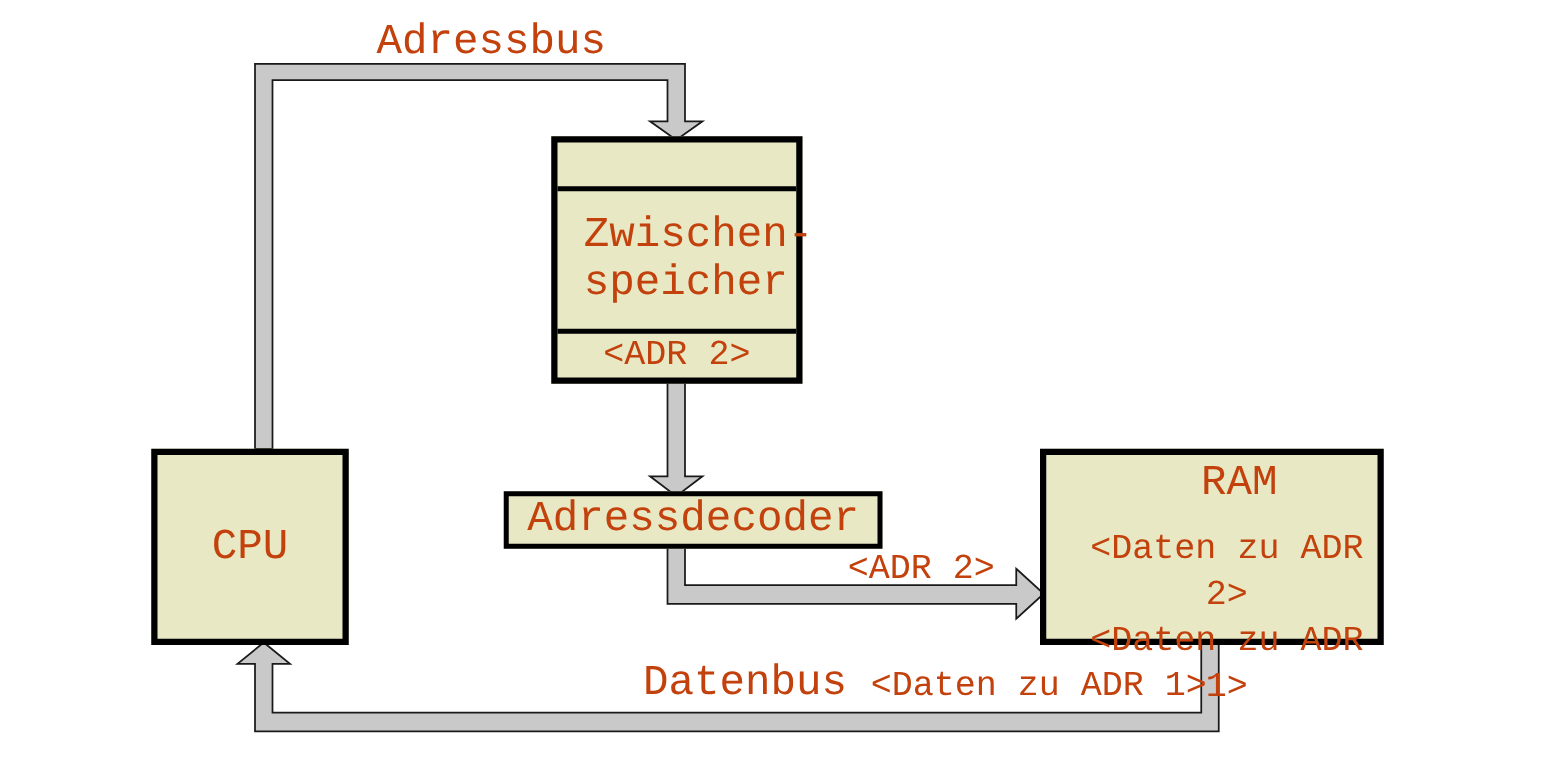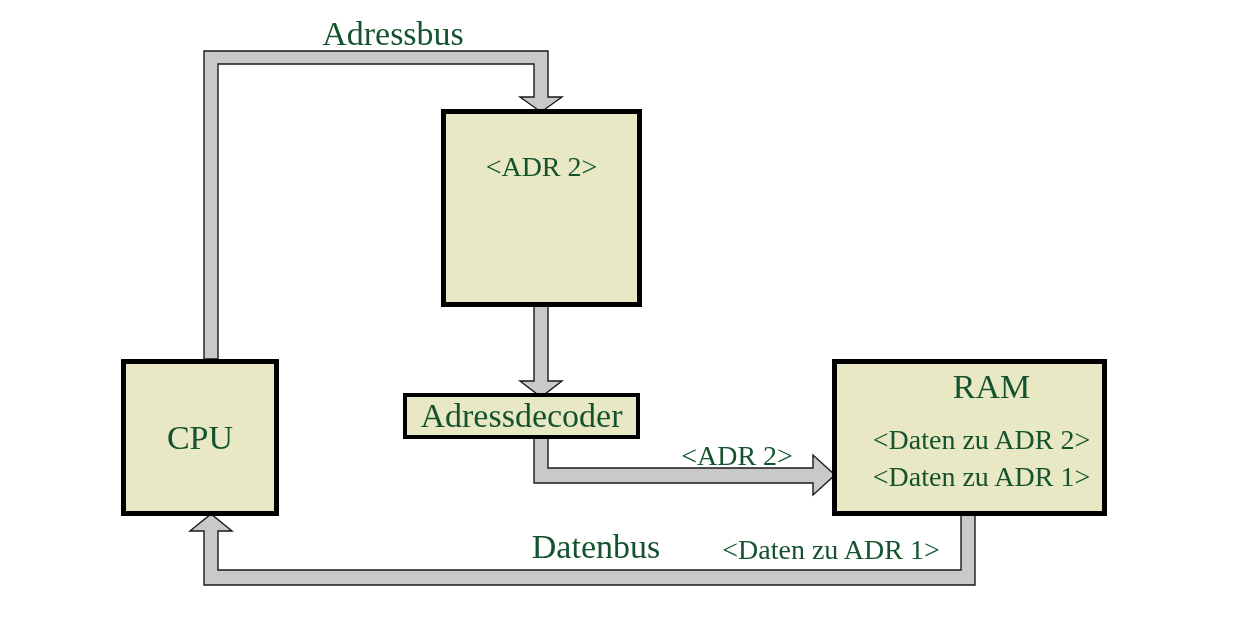--- a/index.html
+++ b/index.html
@@ -2,22 +2,22 @@
 <html><head>
 <meta charset="utf-8">
 <style>
   html, body {
     margin: 0; padding: 0; background: #ffffff;
   }
   #diagram-canvas {
     position: relative;
     width: 1234px; height: 617px;
     background: #ffffff;
-    font-family: Liberation Serif, serif;
-    color: #14532d;
+    font-family: Liberation Mono, monospace;
+    color: #c2410c;
     overflow: hidden;
   }
   
   #bus-layer { position: absolute; left: 0; top: 0; }
   #bus-layer polygon { stroke: #1a1a1a; stroke-width: 1.4; stroke-linejoin: miter; }
 
   
   .box {
     position: absolute;
     background: #e8e8c4;
@@ -40,21 +40,21 @@
     padding: 17px 0 0 21px;
     font-size: 34px; line-height: 38px;
   }
   .buffer-name-section span { display: block; }
   .buffer-register-section {
     height: 35px;
     display: flex; align-items: center; justify-content: center;
     font-size: 28px;
   }
   #decoder-box {
-    left: 403px; top: 393px; width: 237px; height: 46px;
+    left: 403px; top: 393px; width: 303px; height: 46px;
     border-width: 4px;
     display: flex; align-items: center; justify-content: center;
     font-size: 34px;
   }
   #ram-box {
     left: 832px; top: 359px; width: 275px; height: 157px;
     text-align: center;
   }
   .ram-title { margin-top: 5px; font-size: 34px; line-height: 36px; padding-left: 44px; }
   .ram-cells { margin-top: 16px; font-size: 28px; line-height: 37px; margin-left: 24px; }
@@ -89,20 +89,24 @@
   <div class="bus-label" id="adr2-bus-label">&lt;ADR 2&gt;</div>
 
   <div class="bus-label" id="daten-zu-adr1-bus-label">&lt;Daten zu ADR 1&gt;</div>
 
   <div class="box" id="cpu-box">
     <span>CPU</span>
   </div>
 
   <div class="box" id="buffer-box">
     <div class="buffer-input-slot"></div>
+    <div class="buffer-name-section">
+      <span>Zwischen-</span>
+      <span>speicher</span>
+    </div>
     <div class="buffer-register-section">
       <span>&lt;ADR 2&gt;</span>
     </div>
   </div>
 
   <div class="box" id="decoder-box">
     <span>Adressdecoder</span>
   </div>
 
   <div class="box" id="ram-box">

